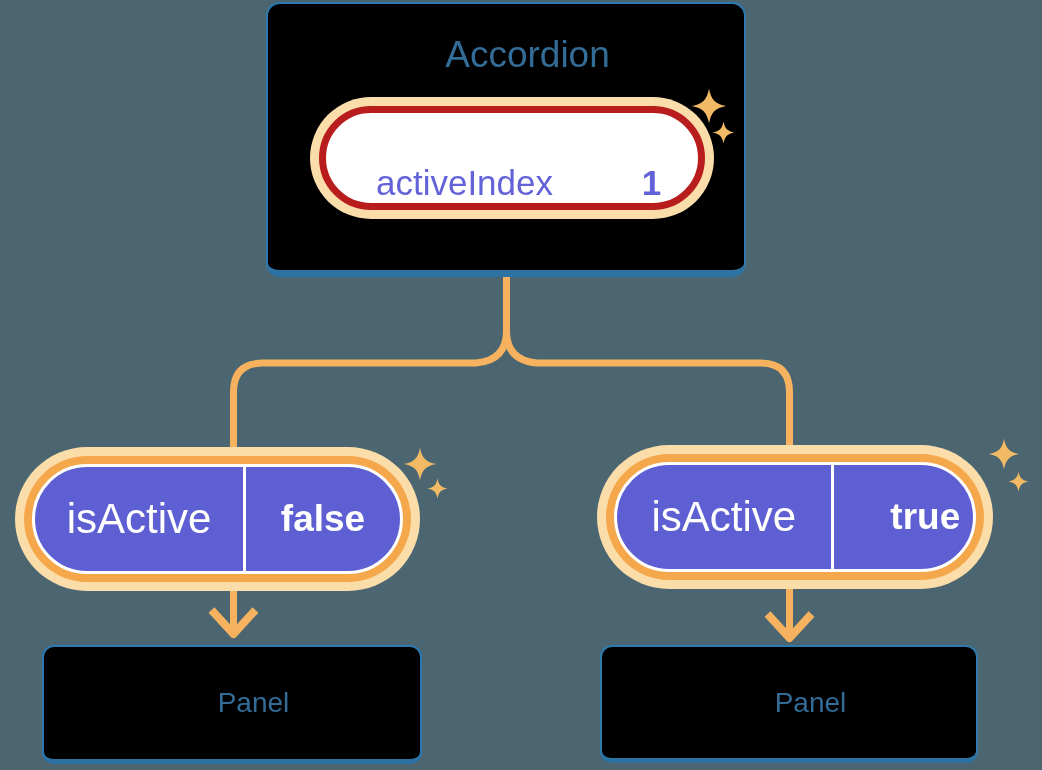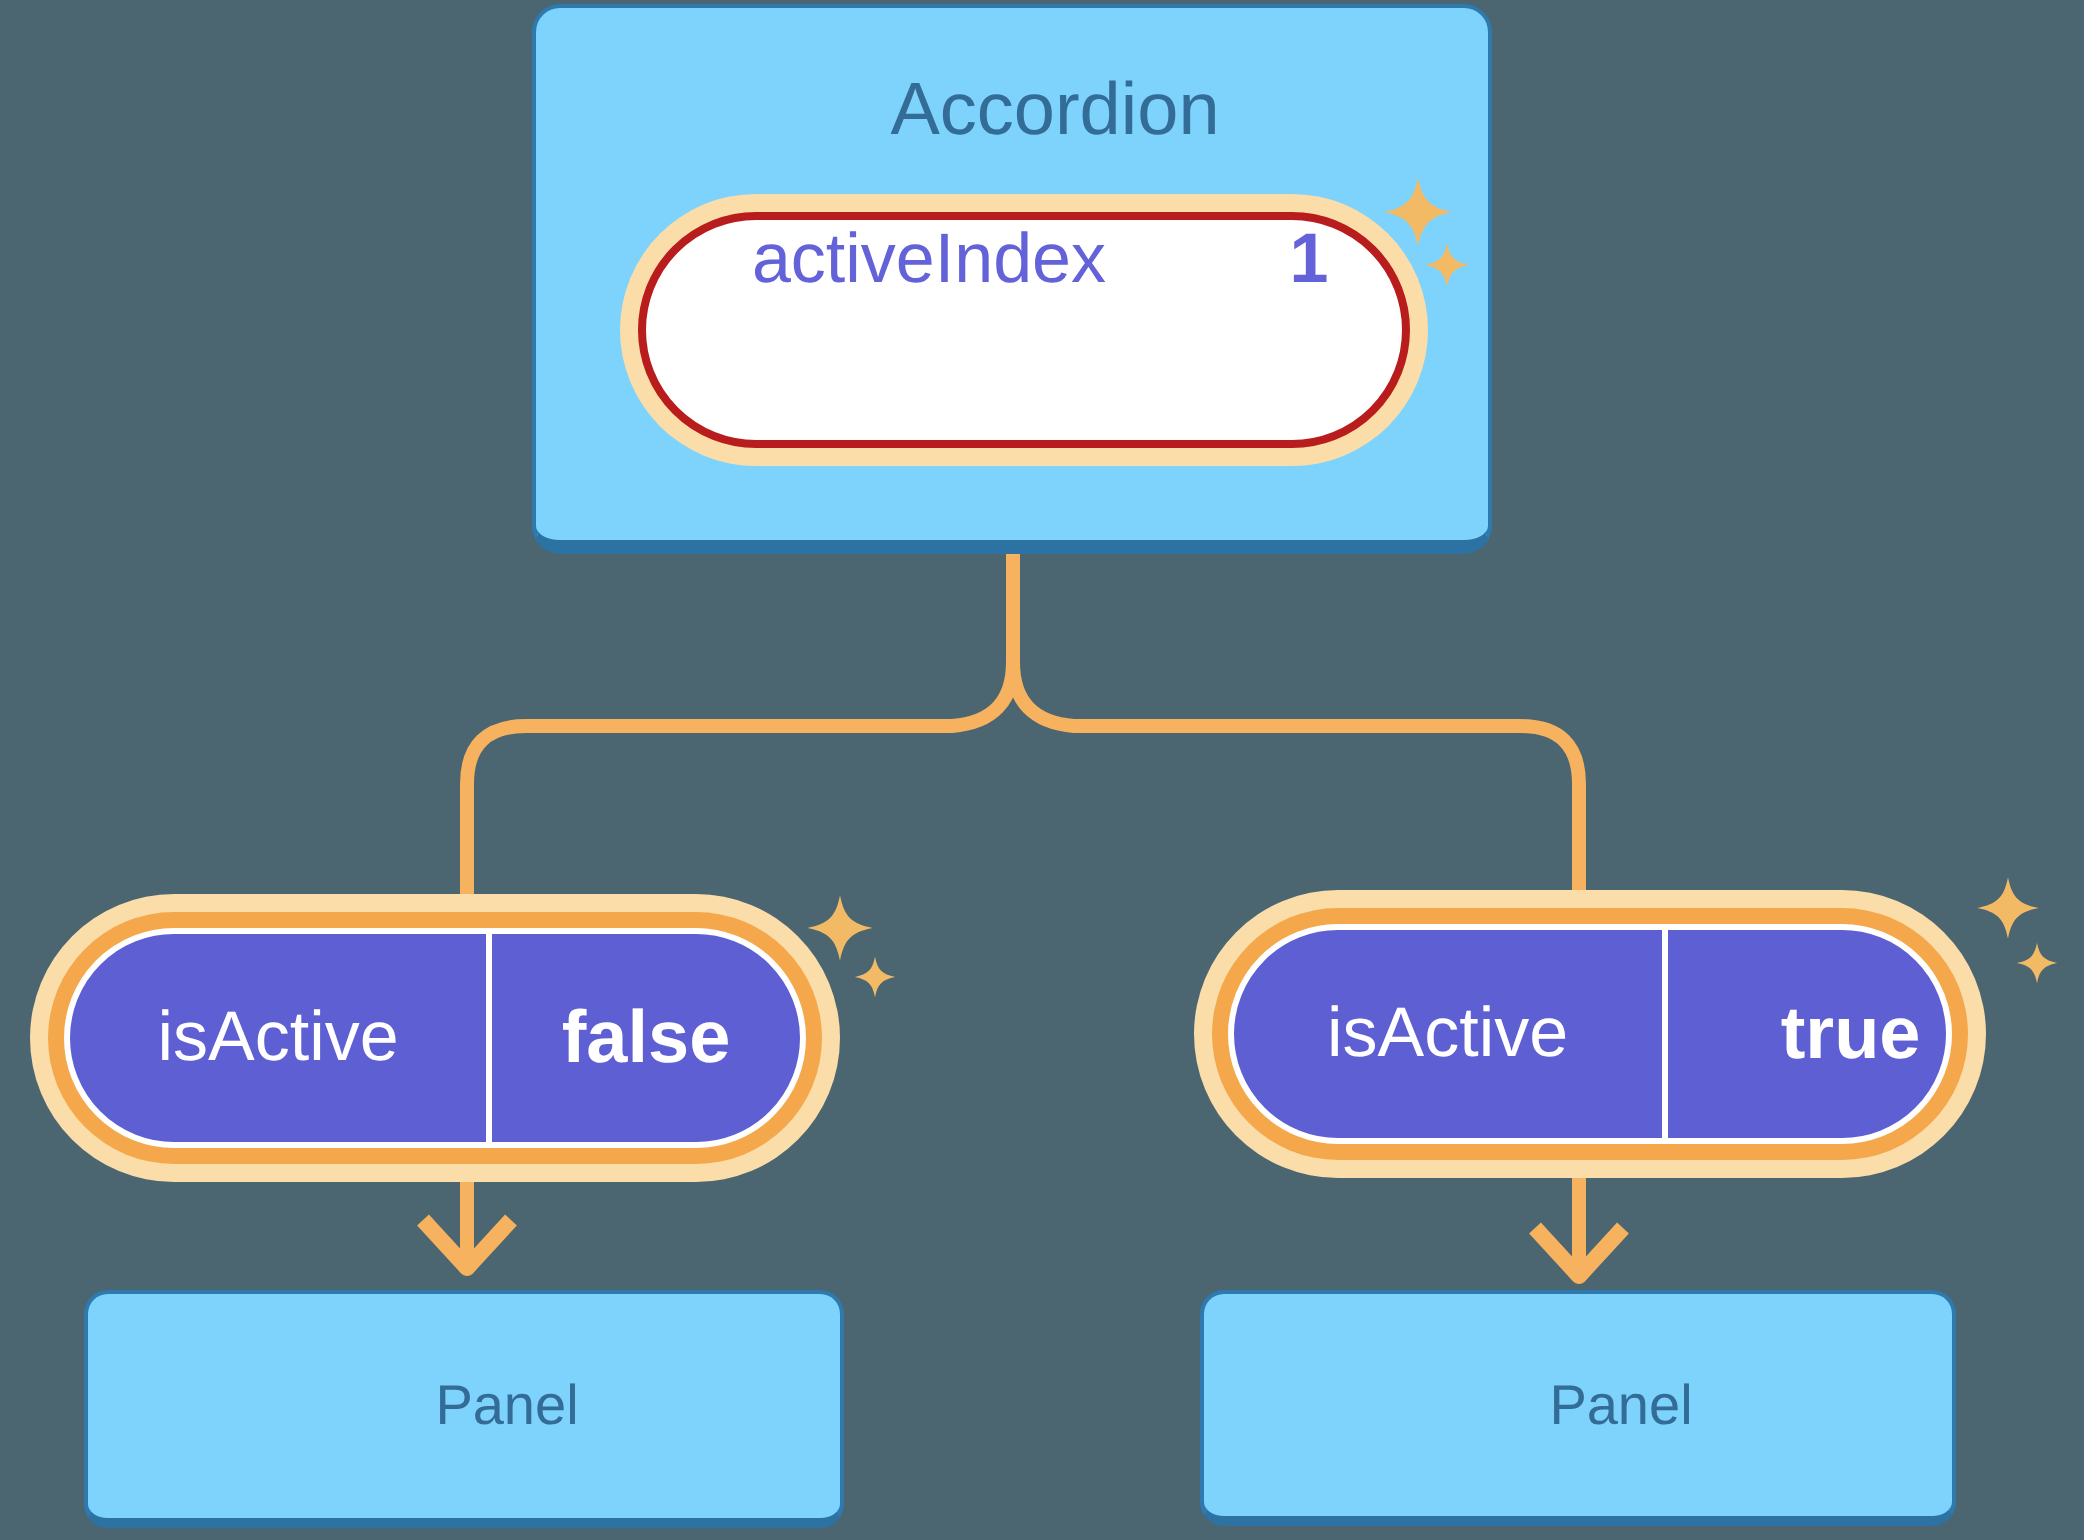--- a/index.html
+++ b/index.html
@@ -8,21 +8,21 @@
     width:1042px;height:770px;
     background:#4B6671;
     overflow:hidden;
     font-family:"Liberation Sans", sans-serif;
   }
   .connectors{position:absolute;left:0;top:0;width:1042px;height:770px;}
 
   
   .card{
     position:absolute;
-    background:#7dd3fc;
+    background:#000000;
     border:2px solid #2E79AD;
     box-sizing:border-box;
     padding-left:43px;
   }
   .accordion-card{
     left:266px;top:2px;width:480px;height:275px;
     border-radius:14px;
     border-bottom:7px solid #2C73A4;
   }
   .card-title{
@@ -42,27 +42,27 @@
   .panel-title{
     font-size:28px;
     font-weight:500;
     color:#336C96;
   }
 
   
   .state-pill{
     position:absolute;
     left:51px;top:102px;
-    width:386px;height:118px;
+    width:386px;height:104px;
     box-sizing:border-box;
     background:#FFFFFF;
-    border:4px solid #b91c1c;
+    border:7px solid #b91c1c;
     border-radius:999px;
     box-shadow:0 0 0 9px #FBDDAA;
-    display:flex;align-items:flex-start;
+    display:flex;align-items:flex-end;
     overflow:hidden;
   }
   .state-pill .pill-label{
     flex:1 1 auto;
     display:flex;align-items:center;justify-content:center;
     font-size:35px;color:#6462D8;
   }
   .divider-orange{width:2px;background:#F5A84B;}
   .state-pill .pill-value{
     width:93px;
@@ -80,21 +80,21 @@
     border-radius:999px;
     box-shadow:0 0 0 8px #F5A84B, 0 0 0 17px #FBDDAA;
     display:flex;align-items:stretch;
     overflow:hidden;
     color:#FFFFFF;
   }
   .prop-pill-left{left:32px;top:464px;width:371px;}
   .prop-pill-right{left:614px;top:462px;width:362px;}
   .prop-pill .pill-label{
     display:flex;align-items:center;justify-content:center;
-    font-size:35px;font-weight:400;
+    font-size:42px;font-weight:400;
   }
   .divider-white{width:3px;background:#FFFFFF;}
   .prop-pill .pill-value{
     display:flex;align-items:center;justify-content:center;
     font-size:37px;font-weight:700;
   }
   .prop-pill-left .pill-label{width:57%;}
   .prop-pill-left .pill-value{flex:1;}
   .prop-pill-right .pill-label{width:60%;}
   .prop-pill-right .pill-value{flex:1;padding-left:44px;}

